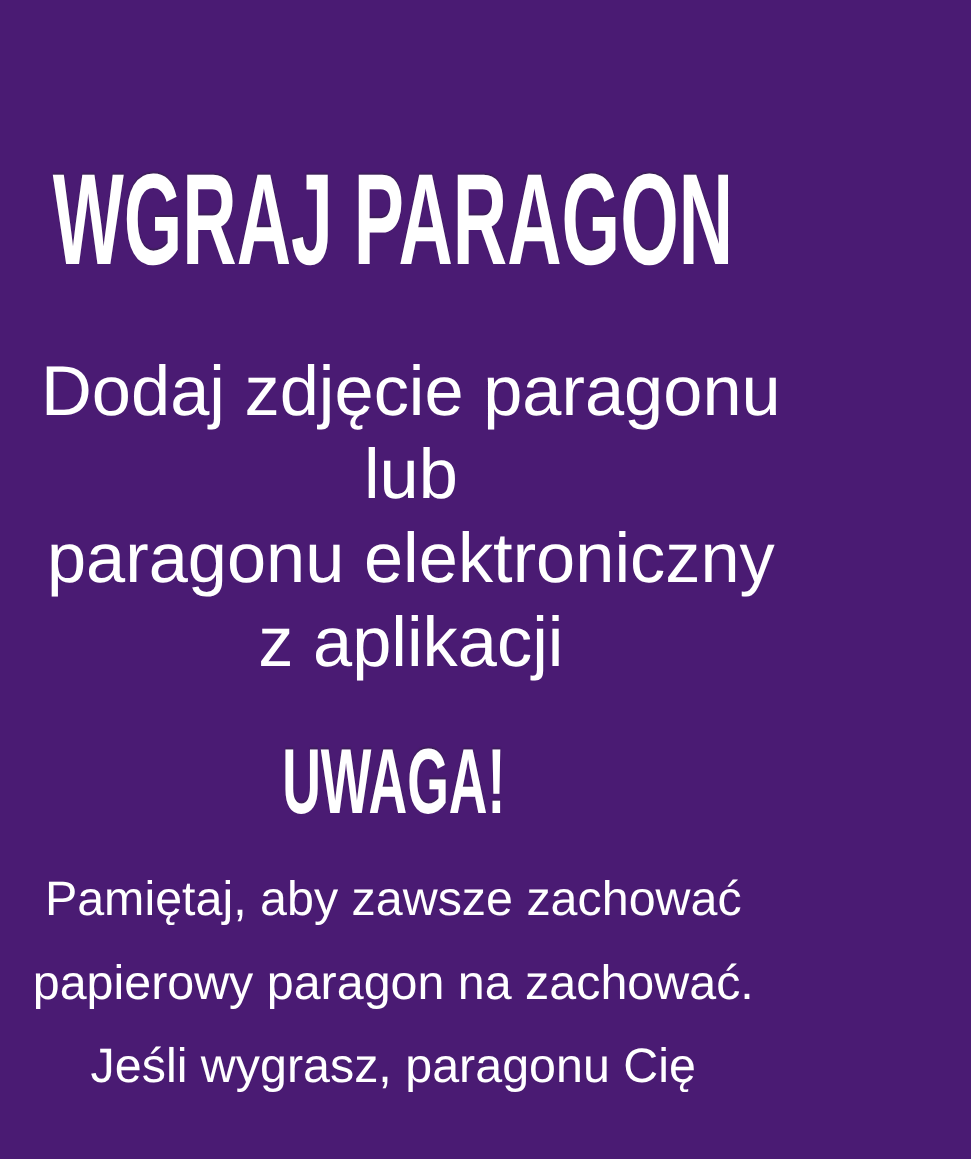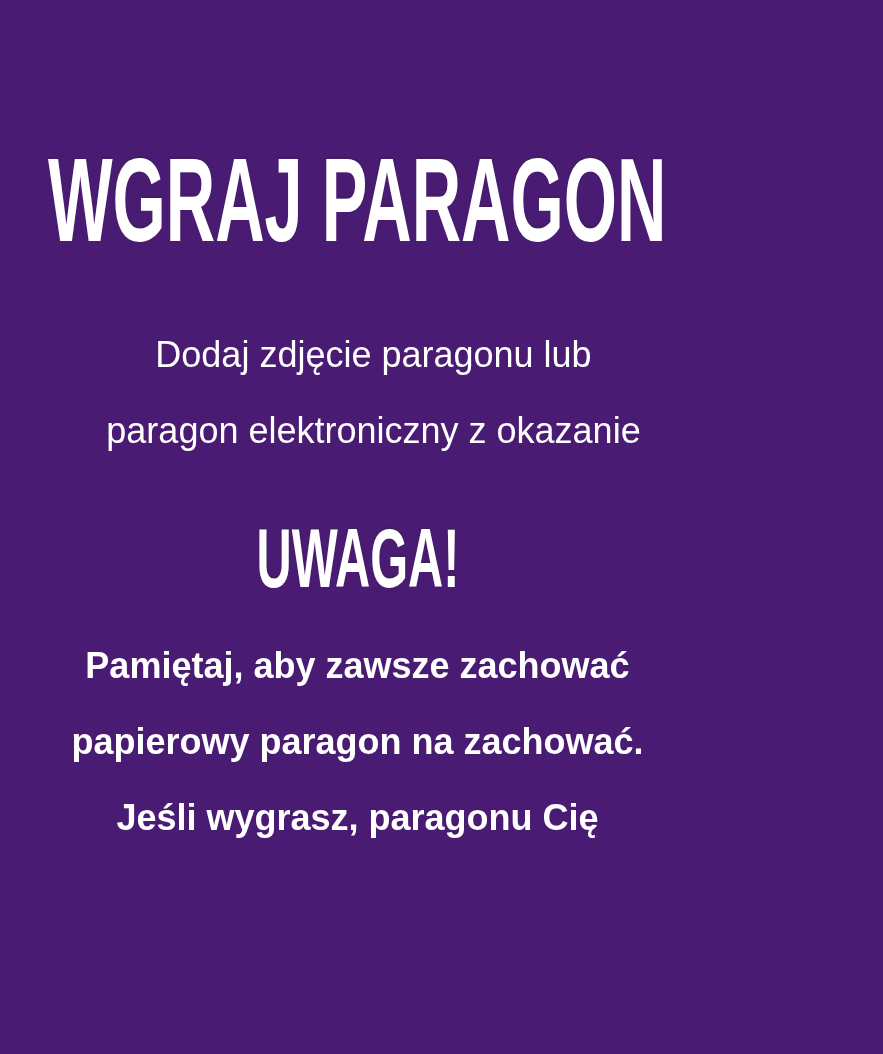--- a/index.html
+++ b/index.html
@@ -30,53 +30,53 @@
     line-height: 1;
     font-weight: 700;
     letter-spacing: 0px;
     white-space: nowrap;
     transform: scaleX(0.58);
     transform-origin: 50% 50%;
     text-shadow: 0 -2px 1px rgba(40,40,45,0.35);
   }
   .subtitle {
     margin-top: 58px;
-    font-size: 36px;
+    font-size: 64px;
     line-height: 76px;
     font-weight: 400;
     margin-left: 32px;
   }
   .warning-title {
     margin-top: 47px;
     font-size: 84px;
     line-height: 1;
     font-weight: 700;
     white-space: nowrap;
     transform: scaleX(0.58);
     transform-origin: 50% 50%;
     text-shadow: 0 -2px 1px rgba(40,40,45,0.35);
   }
   .warning-text {
     margin-top: 28px;
-    font-size: 36px;
+    font-size: 44px;
     line-height: 76px;
-    font-weight: 700;
+    font-weight: 400;
   }
   .line { display: block; }
 </style>
 </head>
 <body>
 
 <main class="screen">
 
   <h1 class="headline">WGRAJ PARAGON</h1>
 
   <p class="subtitle">
     <span class="line">Dodaj zdjęcie paragonu lub</span>
-    <span class="line">paragon elektroniczny z okazanie</span>
+    <span class="line">paragonu elektroniczny z aplikacji</span>
   </p>
 
   <h2 class="warning-title">UWAGA!</h2>
 
   <p class="warning-text">
     <span class="line">Pamiętaj, aby zawsze zachować</span>
     <span class="line">papierowy paragon na zachować.</span>
     <span class="line">Jeśli wygrasz, paragonu Cię</span>
   </p>
 

